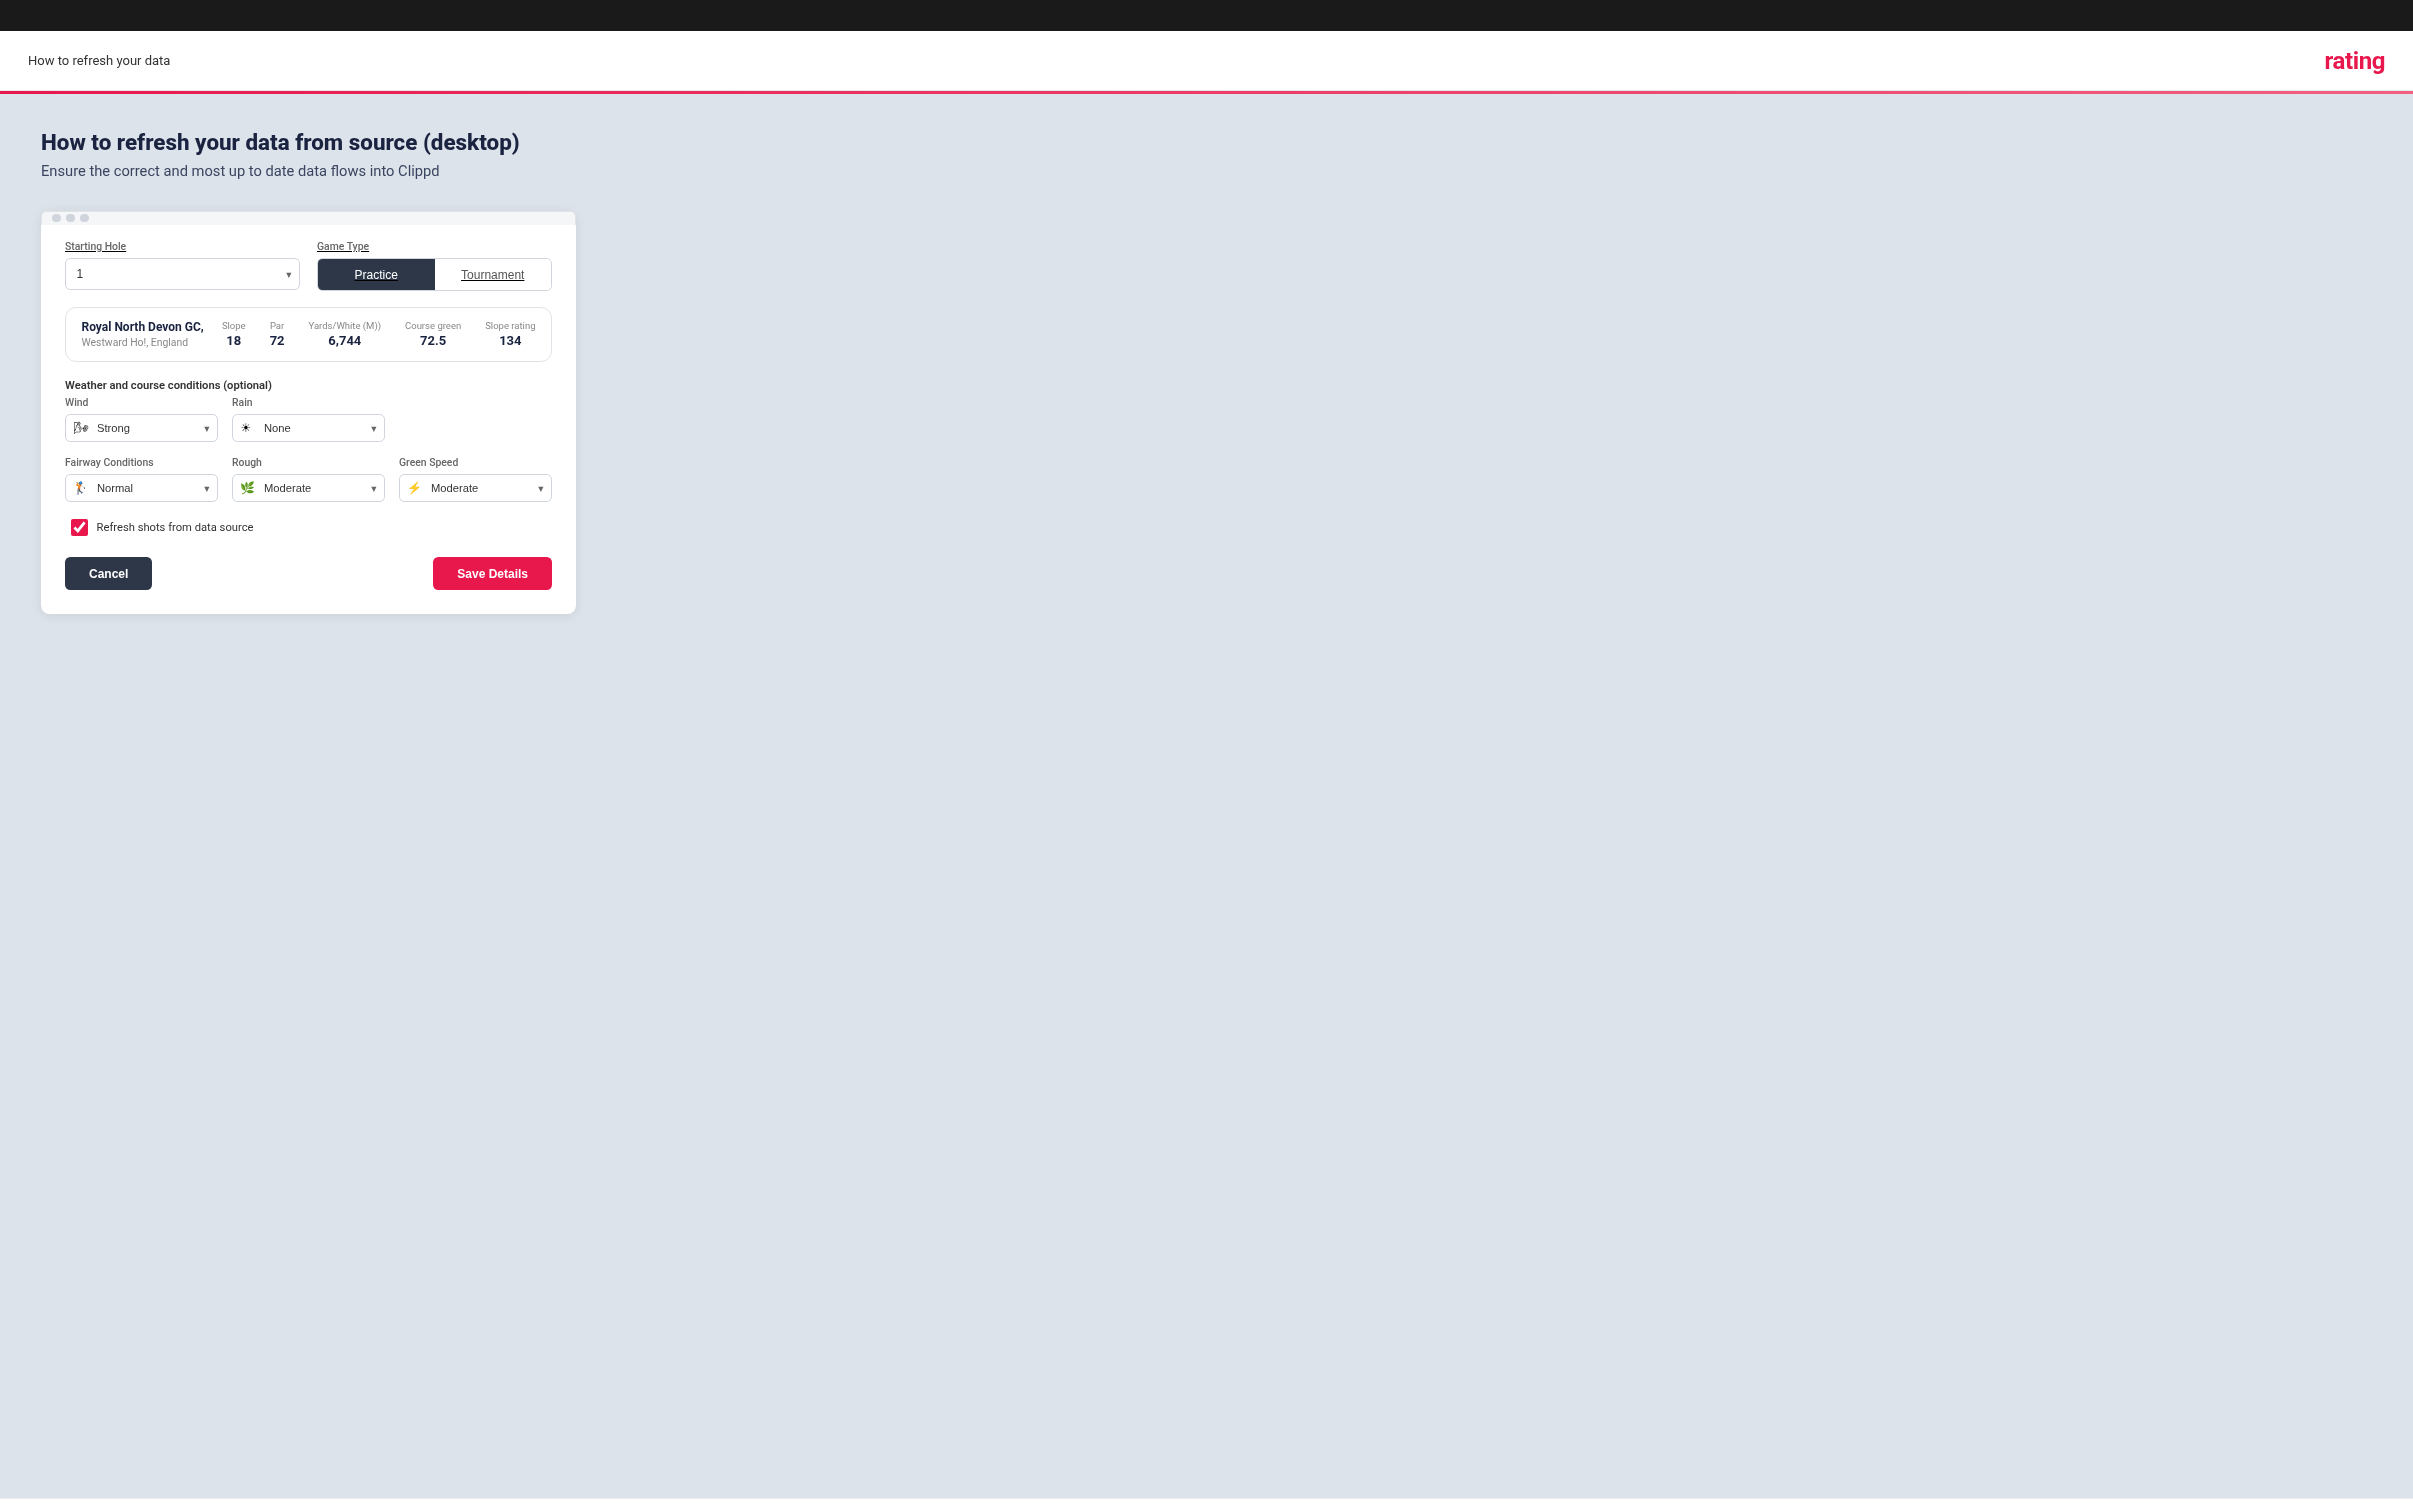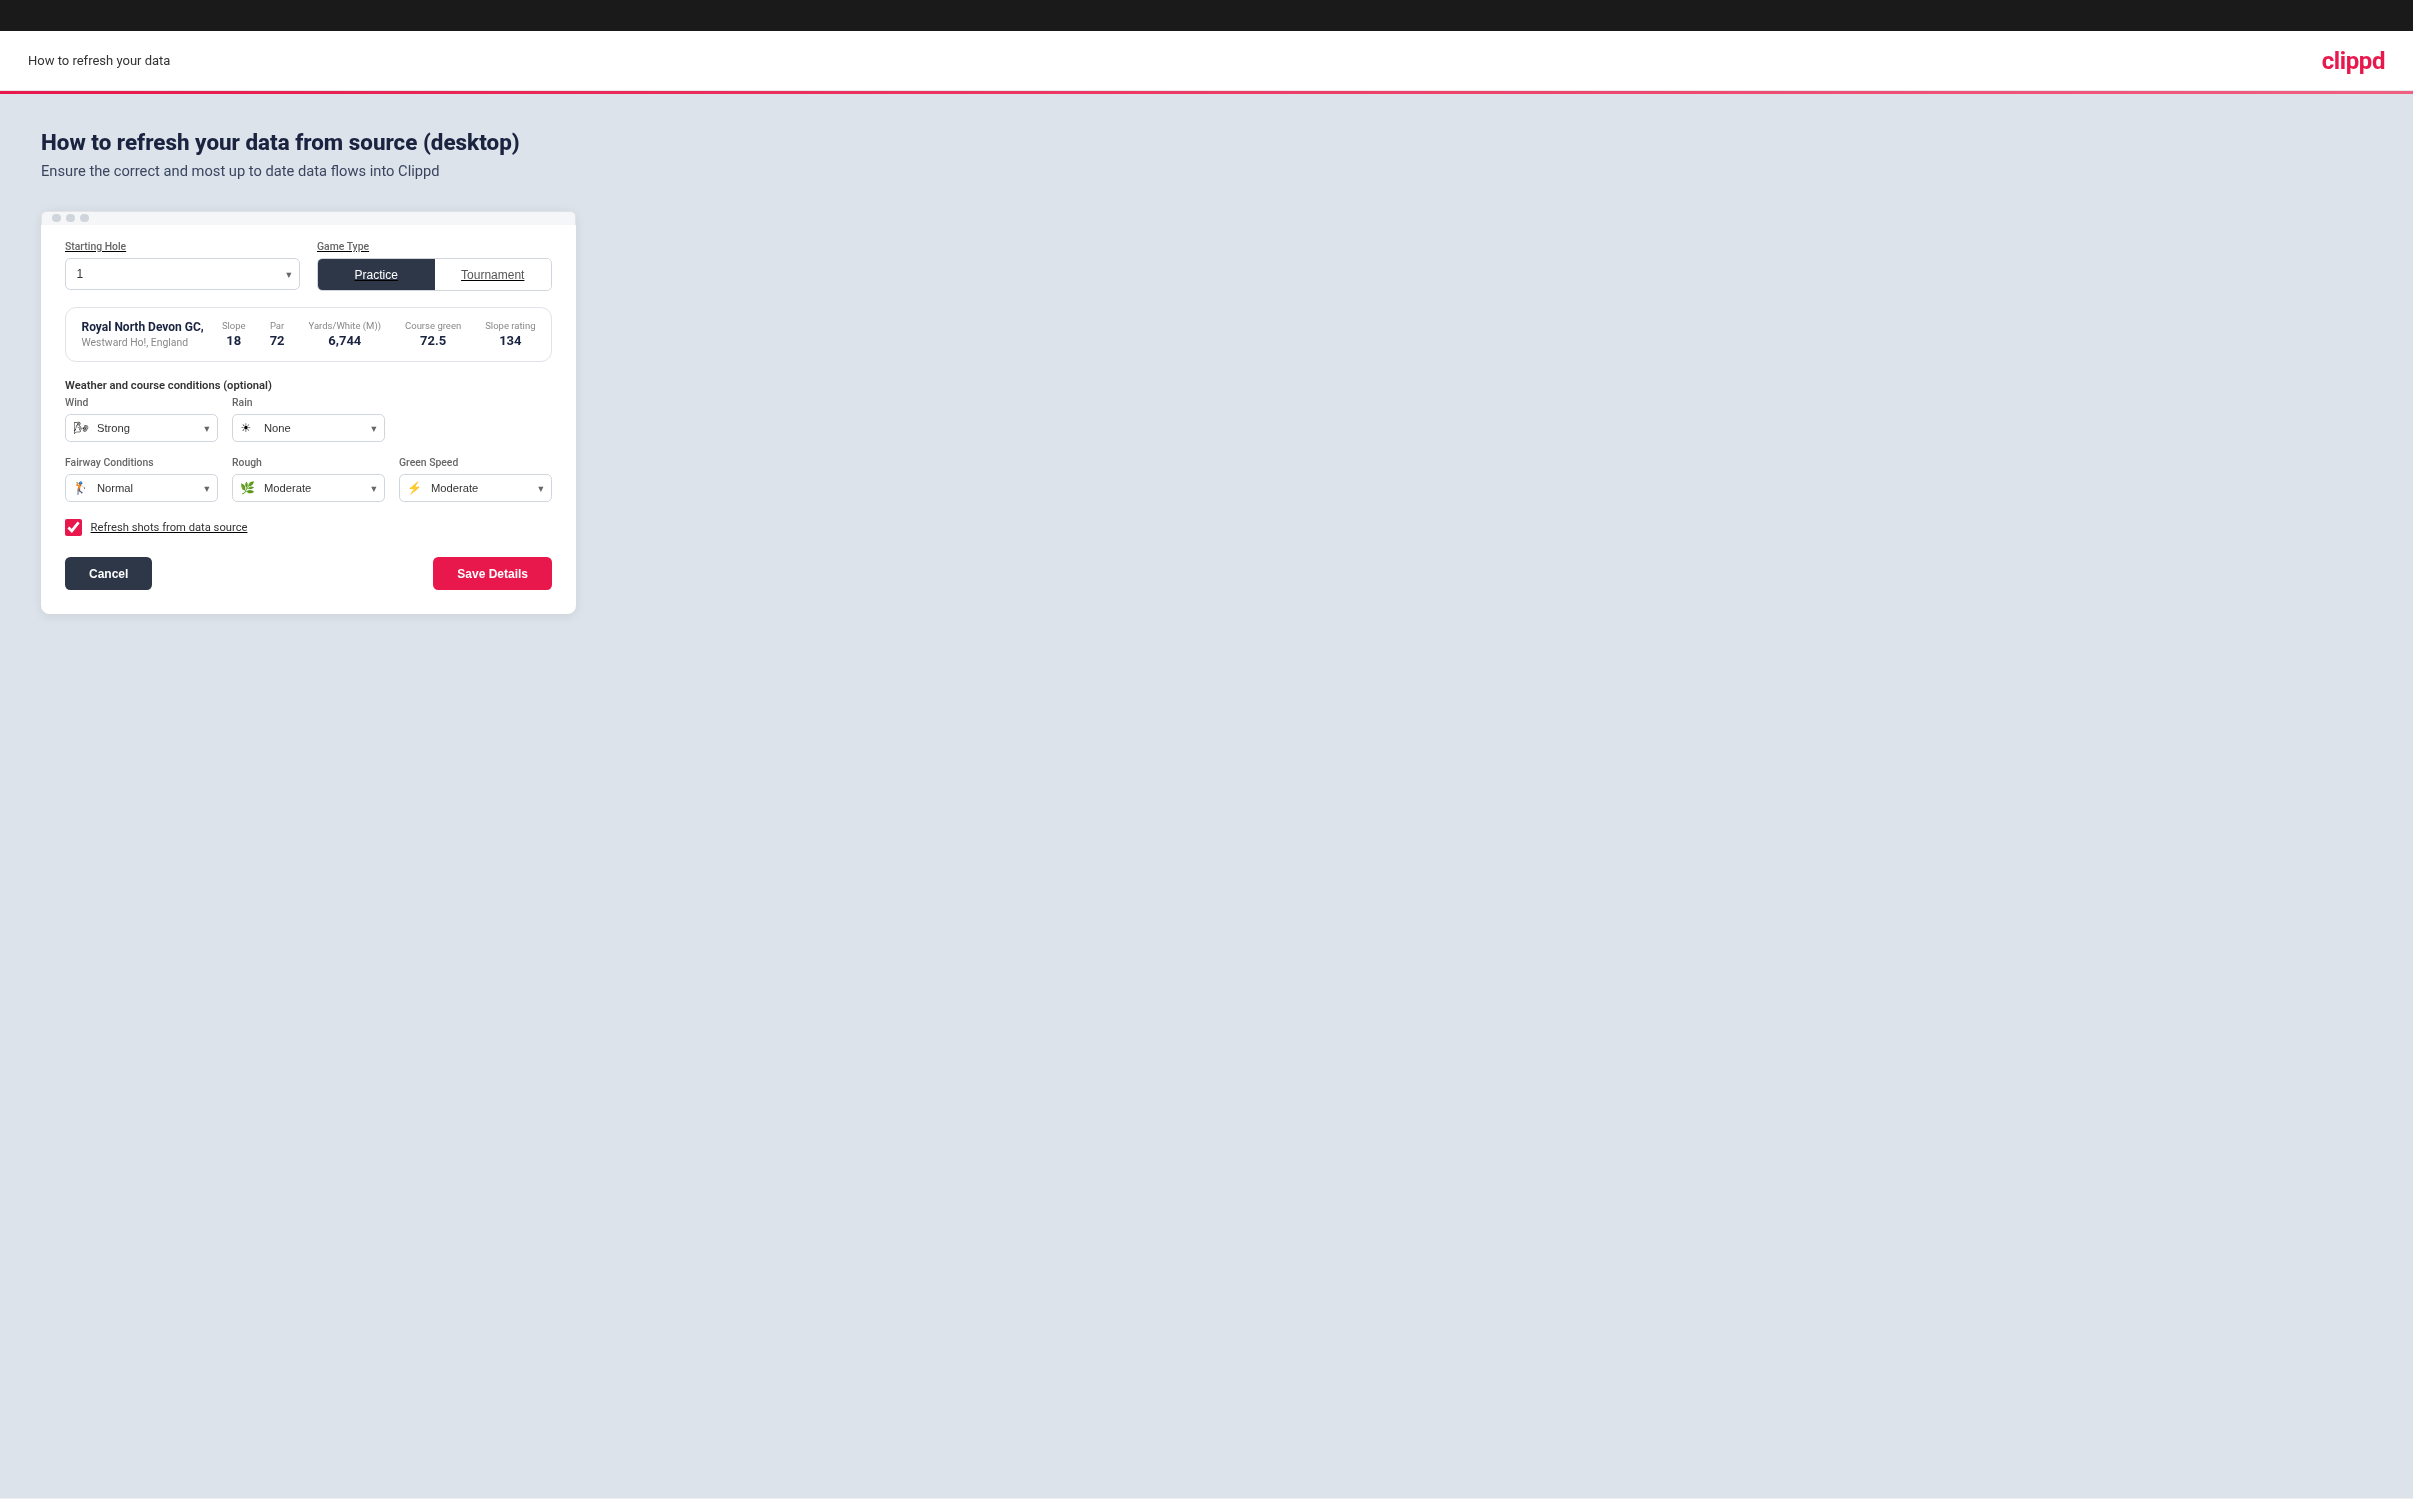--- a/index.html
+++ b/index.html
@@ -199,22 +199,21 @@
       left: 8.6px;
       top: 50%;
       transform: translateY(-50%);
       font-size: 12px;
       pointer-events: none;
     }
     .checkbox-row {
       display: flex;
       align-items: center;
       gap: 8.6px;
-      margin: 17px 0 21px 0;
-      text-decoration: underline;
+      margin: 17px 0 21px 6px;
     }
     .checkbox-input {
       width: 17px;
       height: 17px;
       accent-color: #e8184d;
       cursor: pointer;
     }
     .checkbox-label {
       font-size: 11.2px;
       color: #333;
@@ -280,21 +279,21 @@
       background: #d0d5dd;
     }
   </style>
 </head>
 <body>
 
 <div class="top-bar"></div>
 
 <div class="header">
   <span class="header-title">How to refresh your data</span>
-  <span class="logo">clippd</span>
+  <span class="logo">rating</span>
 </div>
 
 <div class="divider-line"></div>
 
 <div class="main-content">
   <h1 class="page-heading">How to refresh your data from source (desktop)</h1>
   <p class="page-subheading">Ensure the correct and most up to date data flows into Clippd</p>
 
   <div class="content-layout">
 

